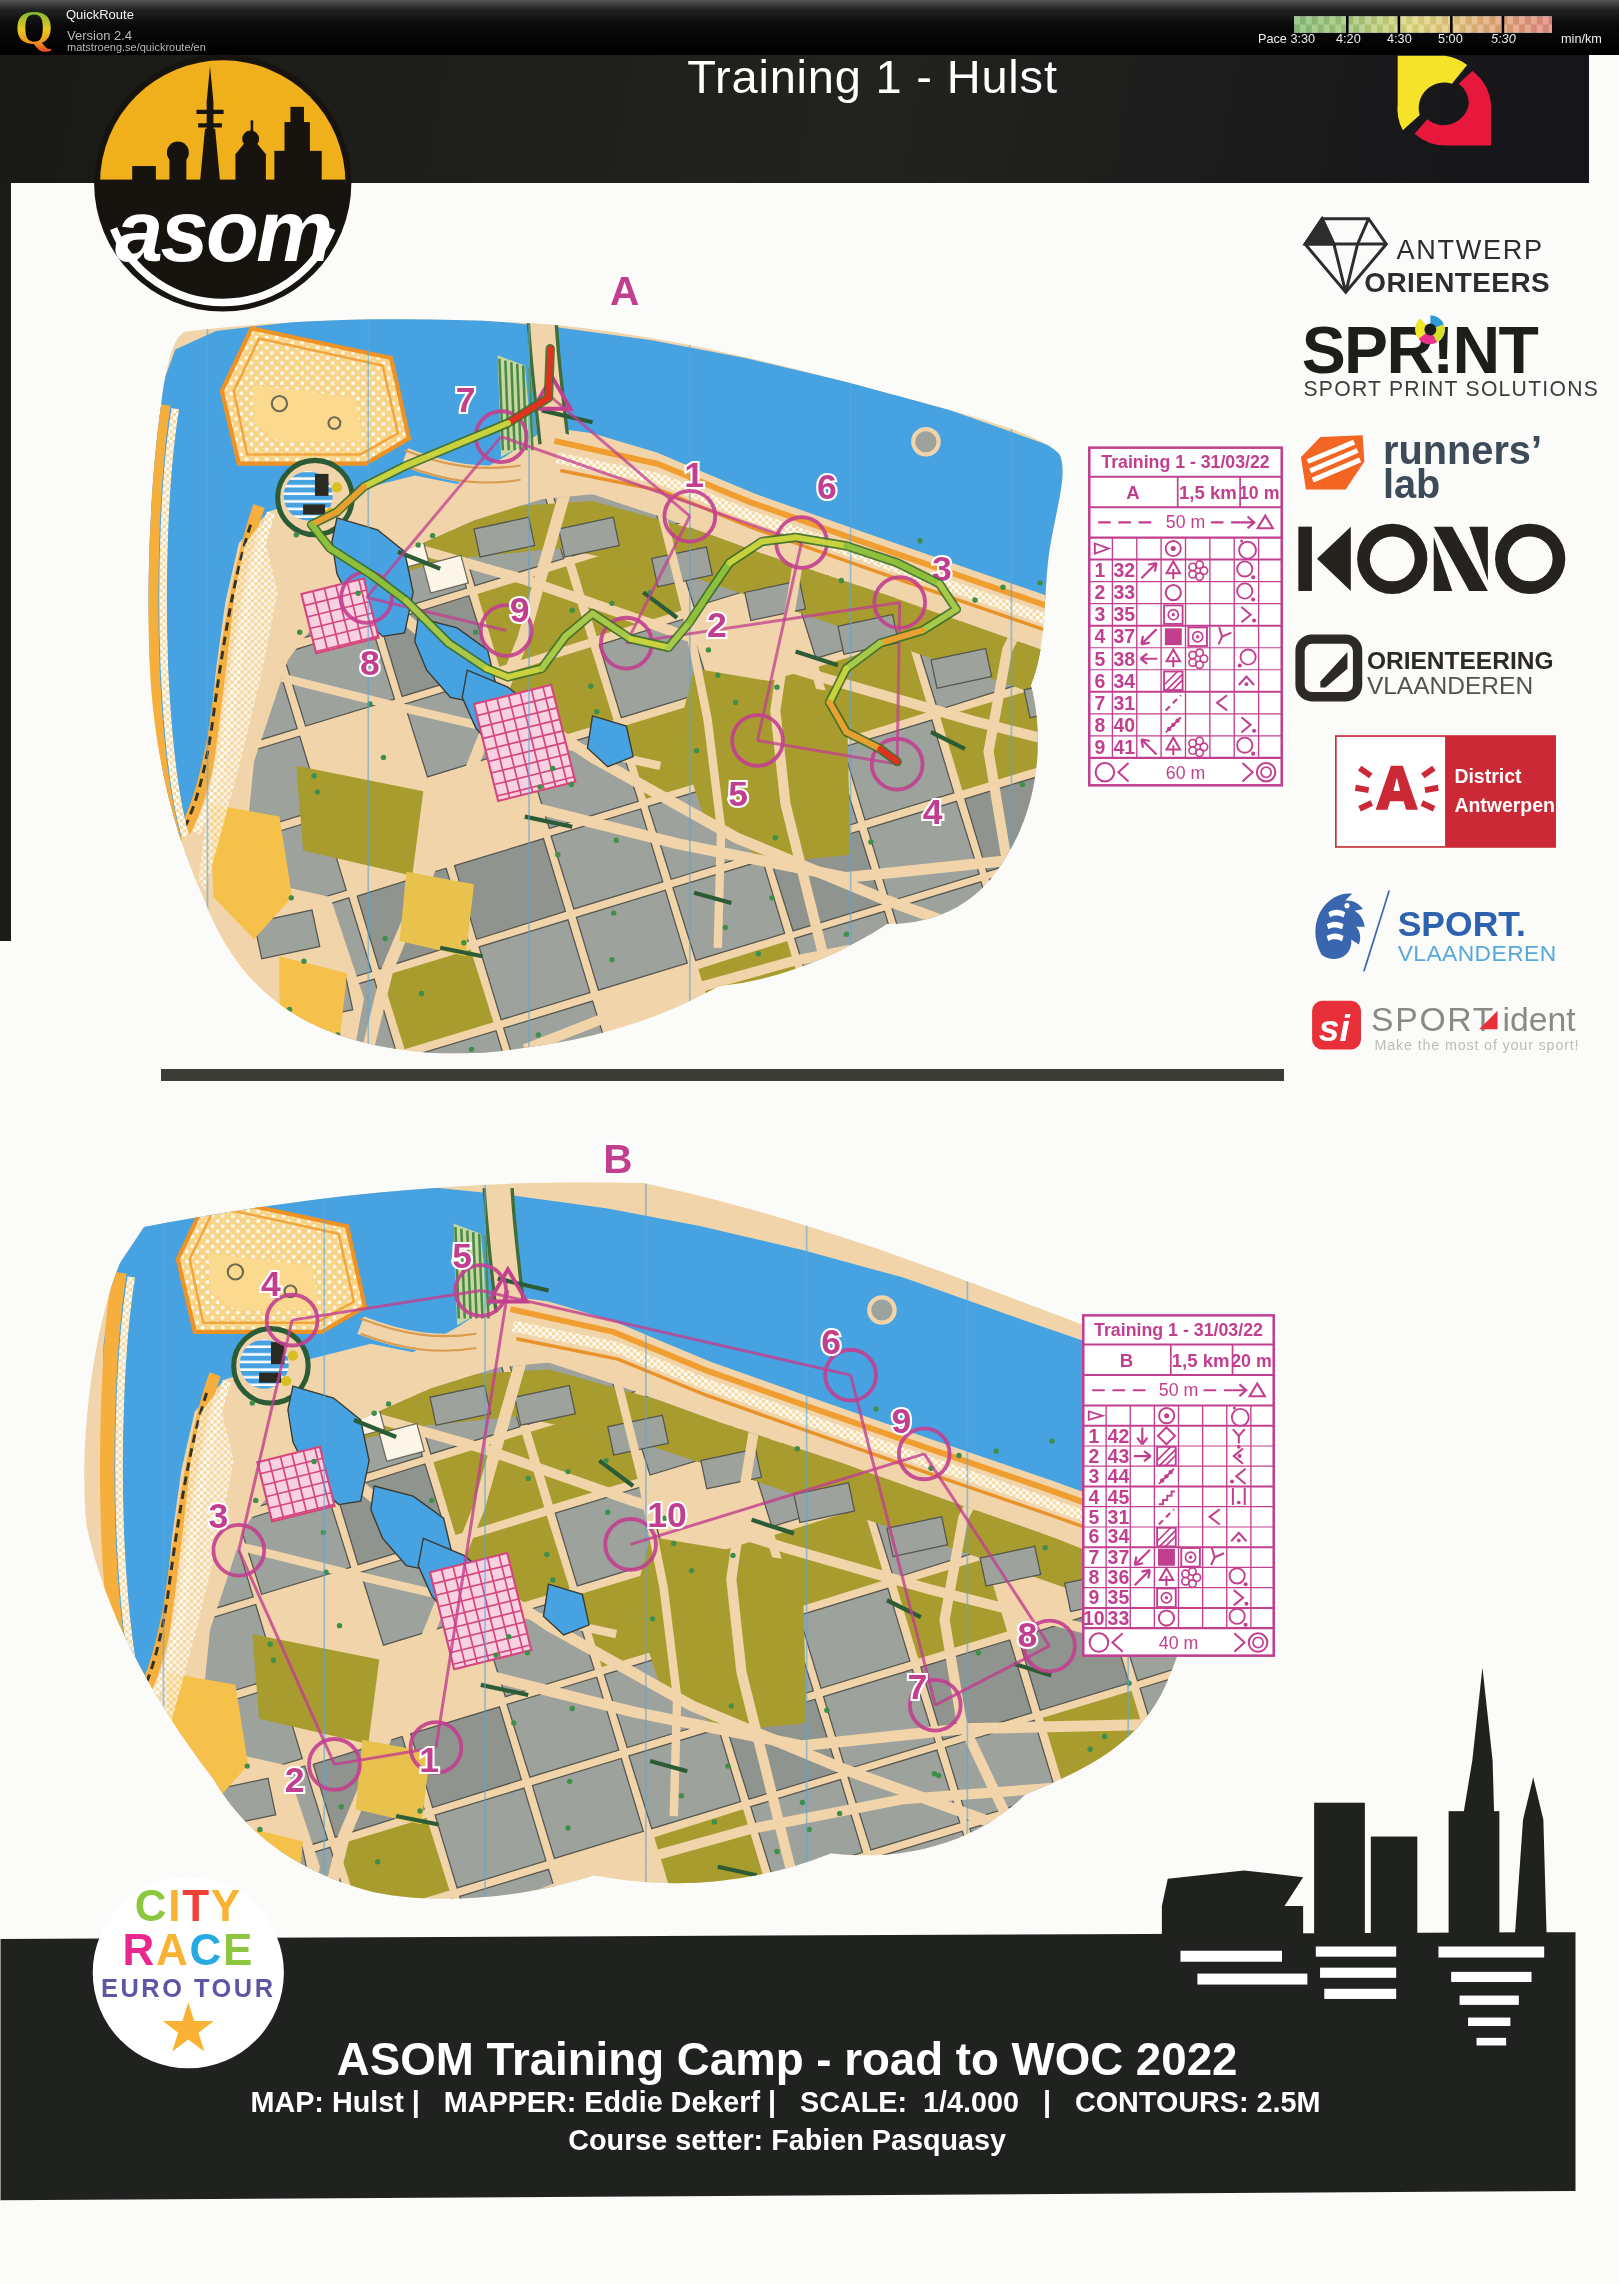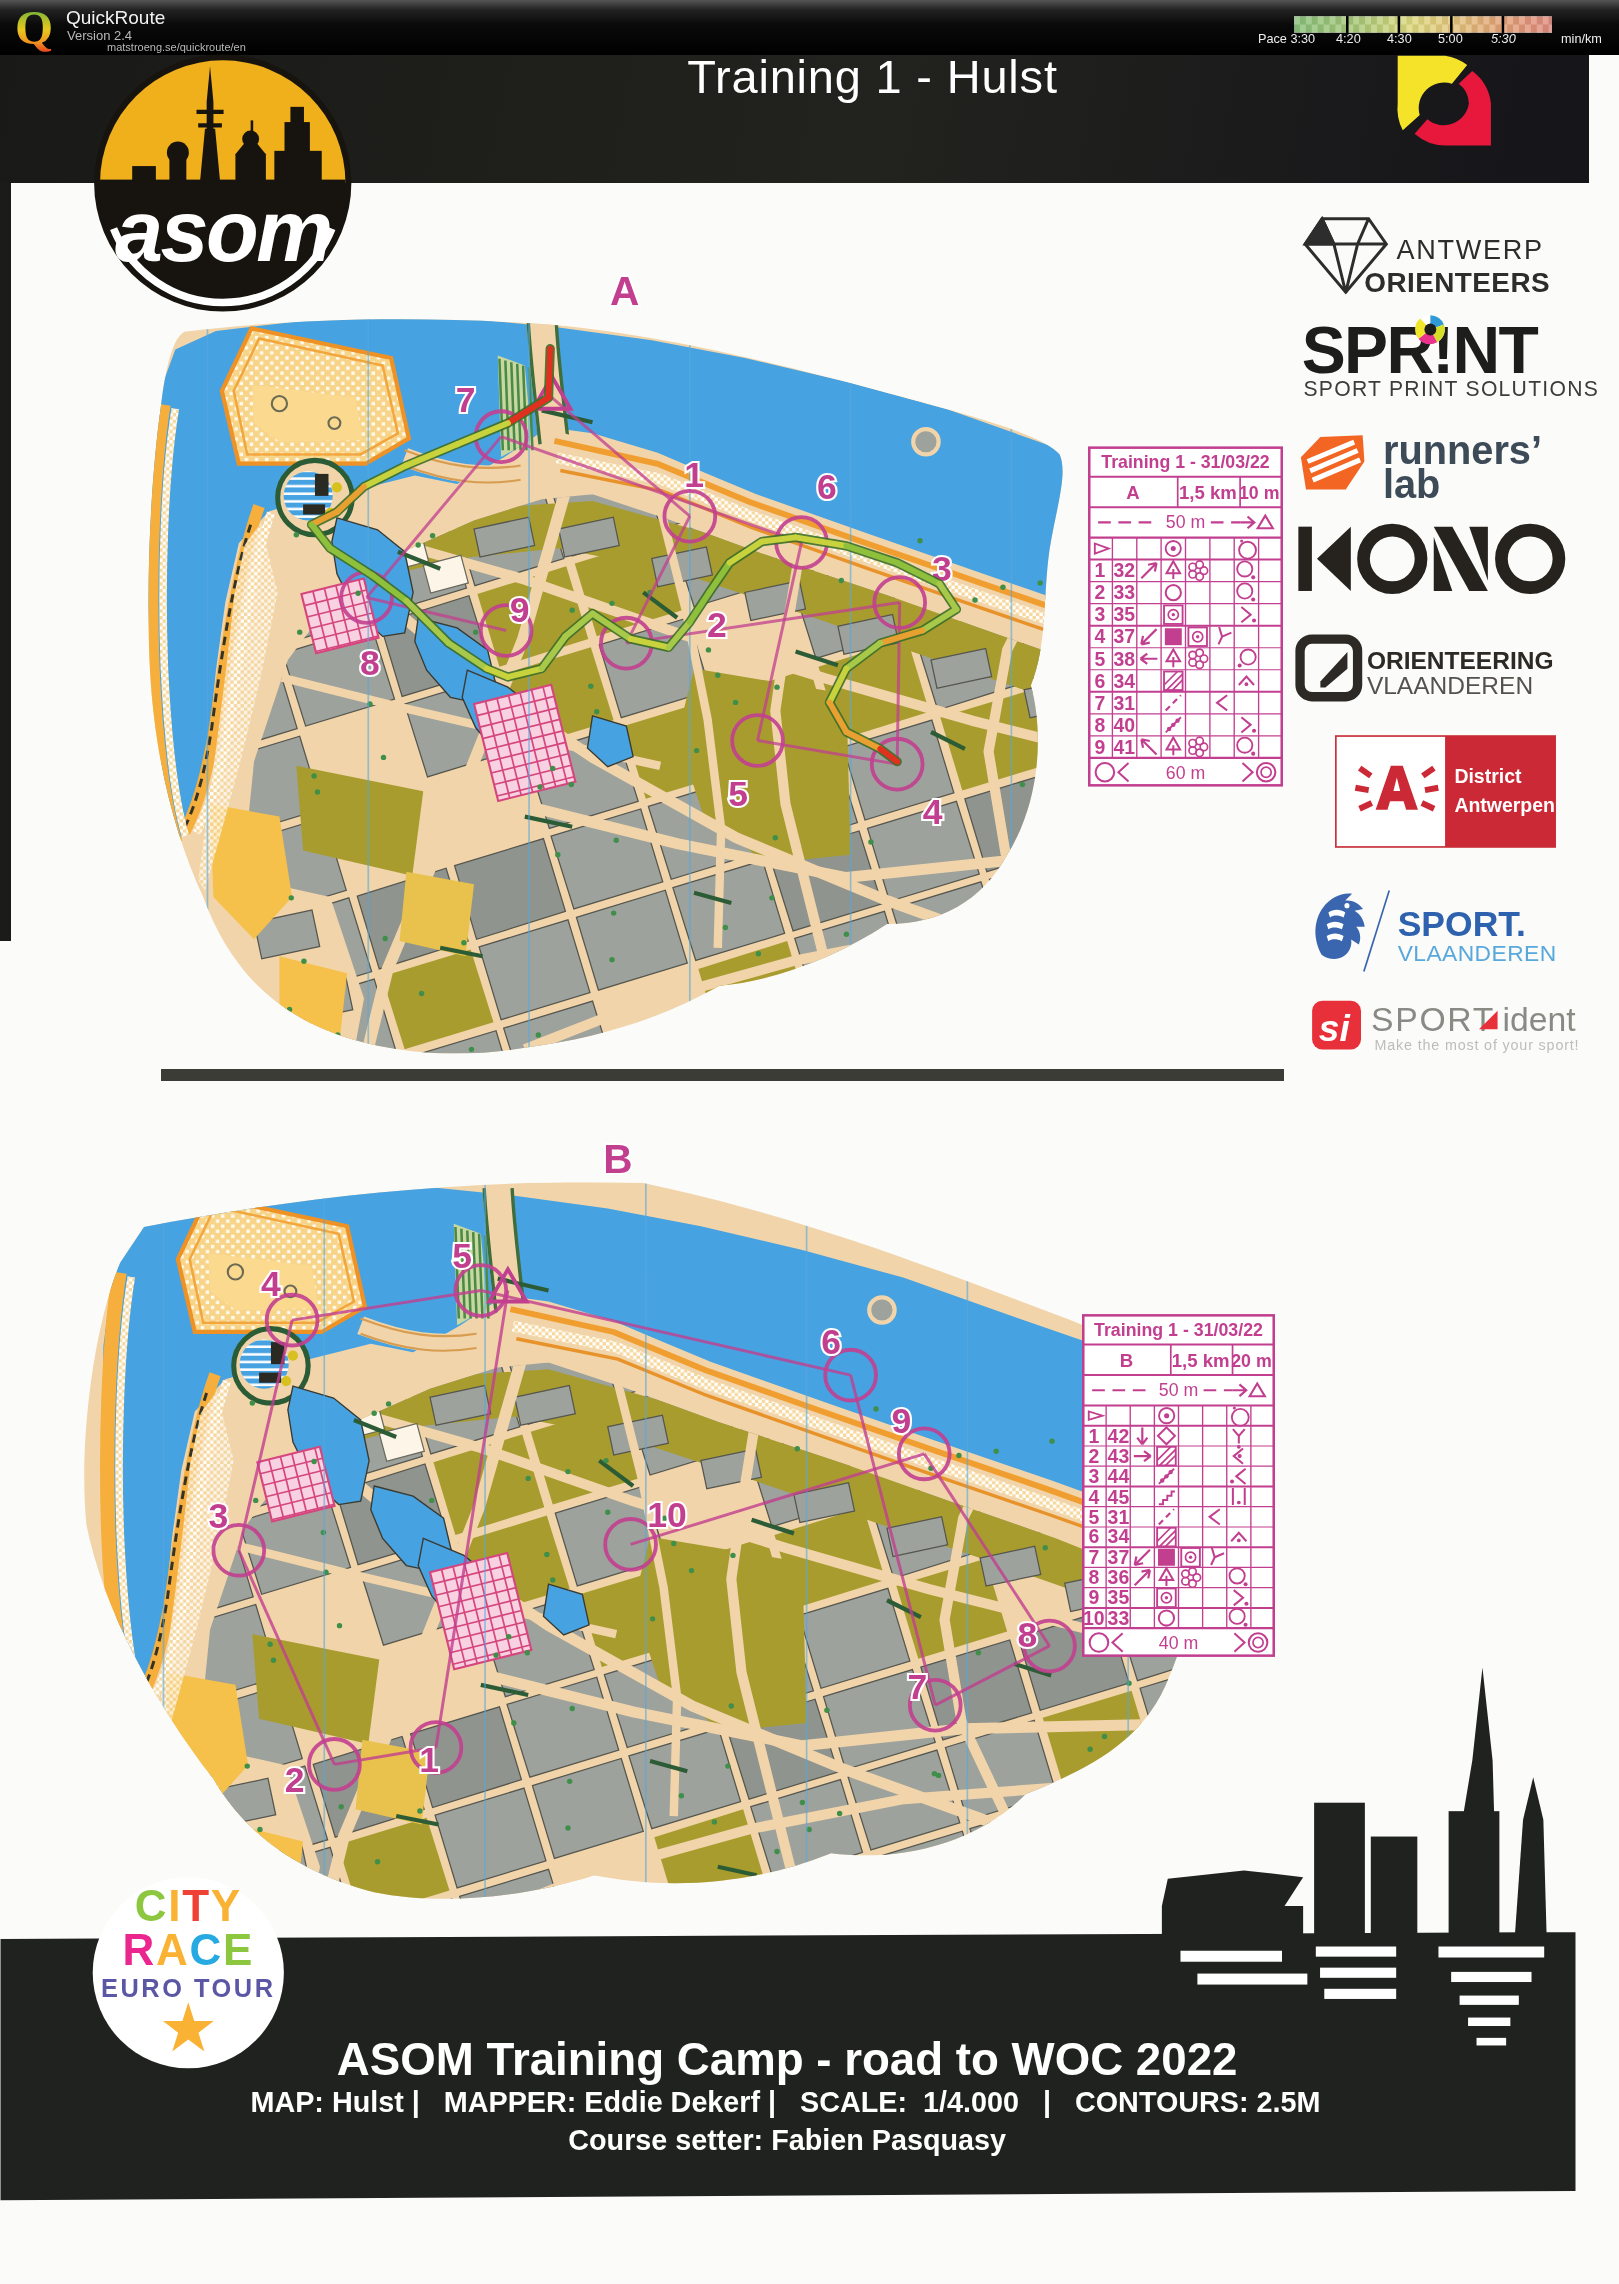--- a/index.html
+++ b/index.html
@@ -18,25 +18,25 @@
     <stop offset="0" stop-color="#2fa844"></stop>
         <stop offset="0.35" stop-color="#aebe2c"></stop>
     <stop offset="0.55" stop-color="#e8c81e"></stop>
         <stop offset="0.78" stop-color="#f09022"></stop>
     <stop offset="1" stop-color="#e02c1c"></stop>
   </linearGradient>
     </defs>
   <text x="26" y="48" text-anchor="middle" font-family="Liberation Serif,serif" font-size="58" font-weight="bold" fill="url(#qg)">Q</text>
 </svg>
 
-<div class="abs" style="left:66px;top:6.8px;color:#f2f2f2;font-size:19px;">QuickRoute</div>
+<div class="abs" style="left:66px;top:6.8px;color:#f2f2f2;font-size:13px;">QuickRoute</div>
 
 <div class="abs" style="left:67px;top:28px;color:#b9b9b9;font-size:13px;">Version 2.4</div>
 
-<div class="abs" style="left:67px;top:41px;color:#b9b9b9;font-size:11px;margin-left:40px;">matstroeng.se/quickroute/en</div>
+<div class="abs" style="left:67px;top:41px;color:#b9b9b9;font-size:11px;">matstroeng.se/quickroute/en</div>
 
 <svg class="abs" style="left:1294px;top:16px;" width="258" height="17" viewBox="0 0 305 20">
   <defs>
     <linearGradient id="paceg" x1="0" y1="0" x2="1" y2="0">
       <stop offset="0" stop-color="#88bf7a"></stop>
         <stop offset="0.25" stop-color="#a9c878"></stop>
       <stop offset="0.45" stop-color="#ddd97e"></stop>
         <stop offset="0.62" stop-color="#e3c47c"></stop>
       <stop offset="0.8" stop-color="#e2a276"></stop>
         <stop offset="1" stop-color="#e08a7e"></stop>

